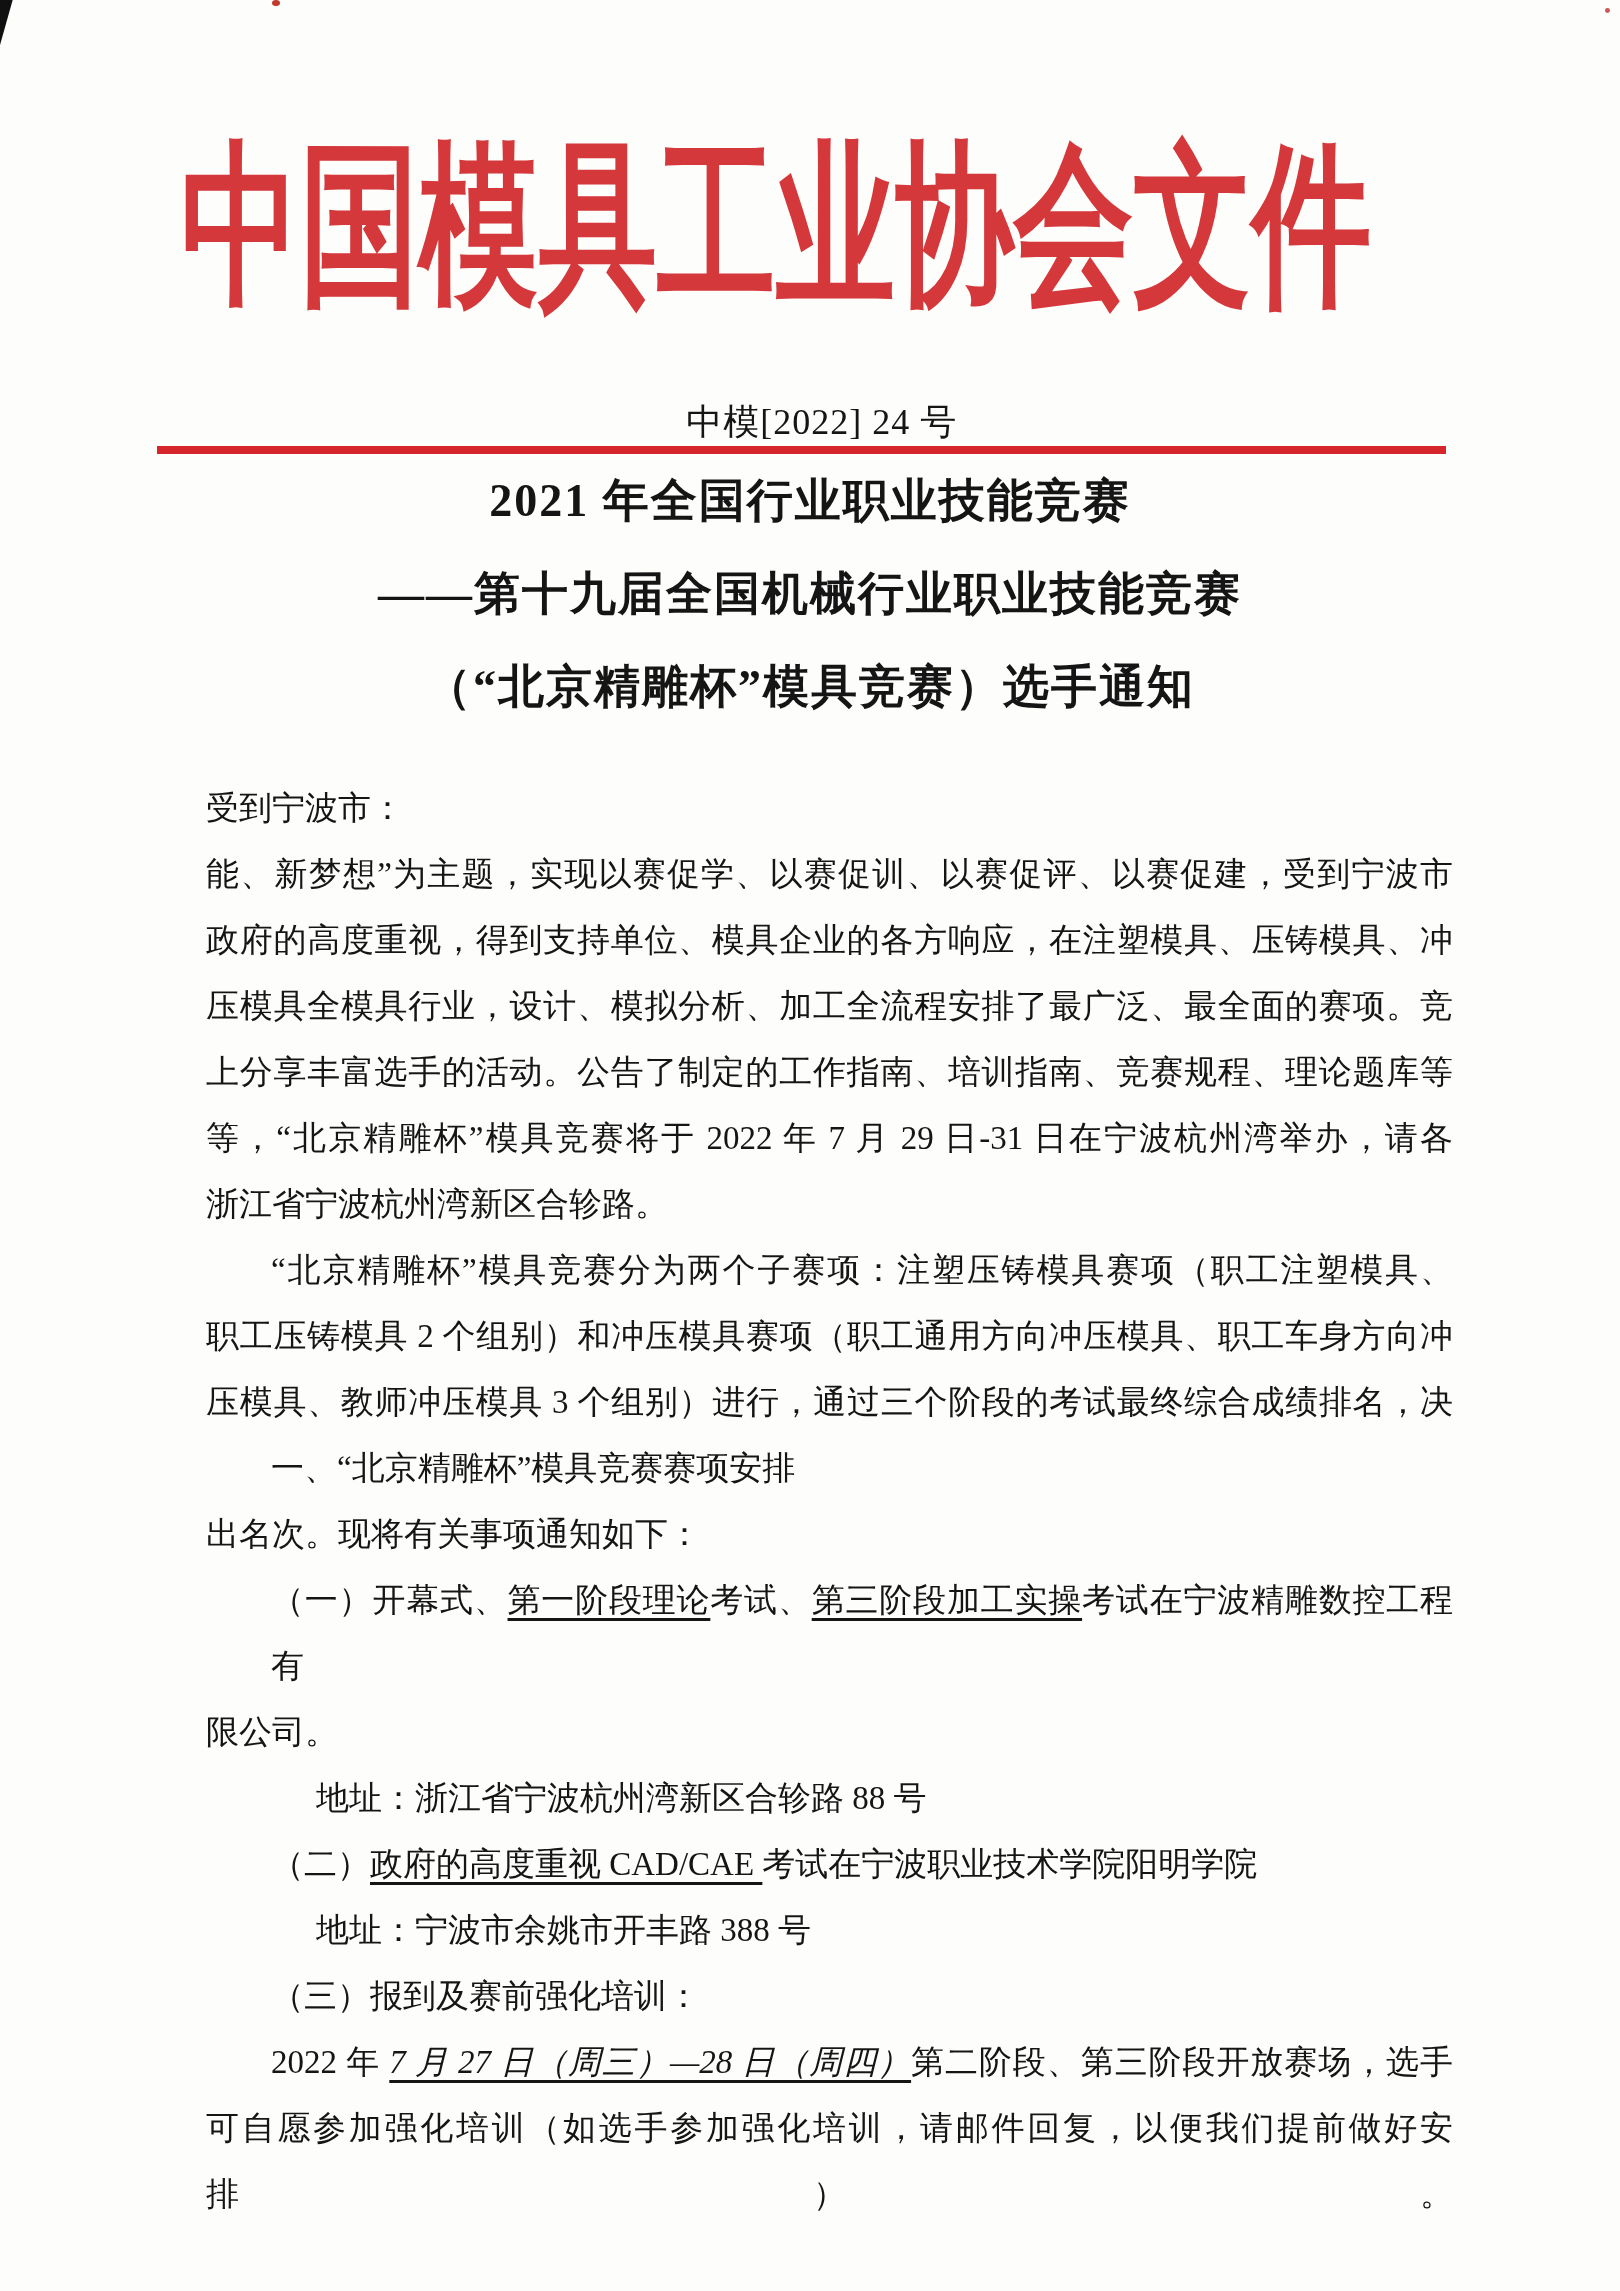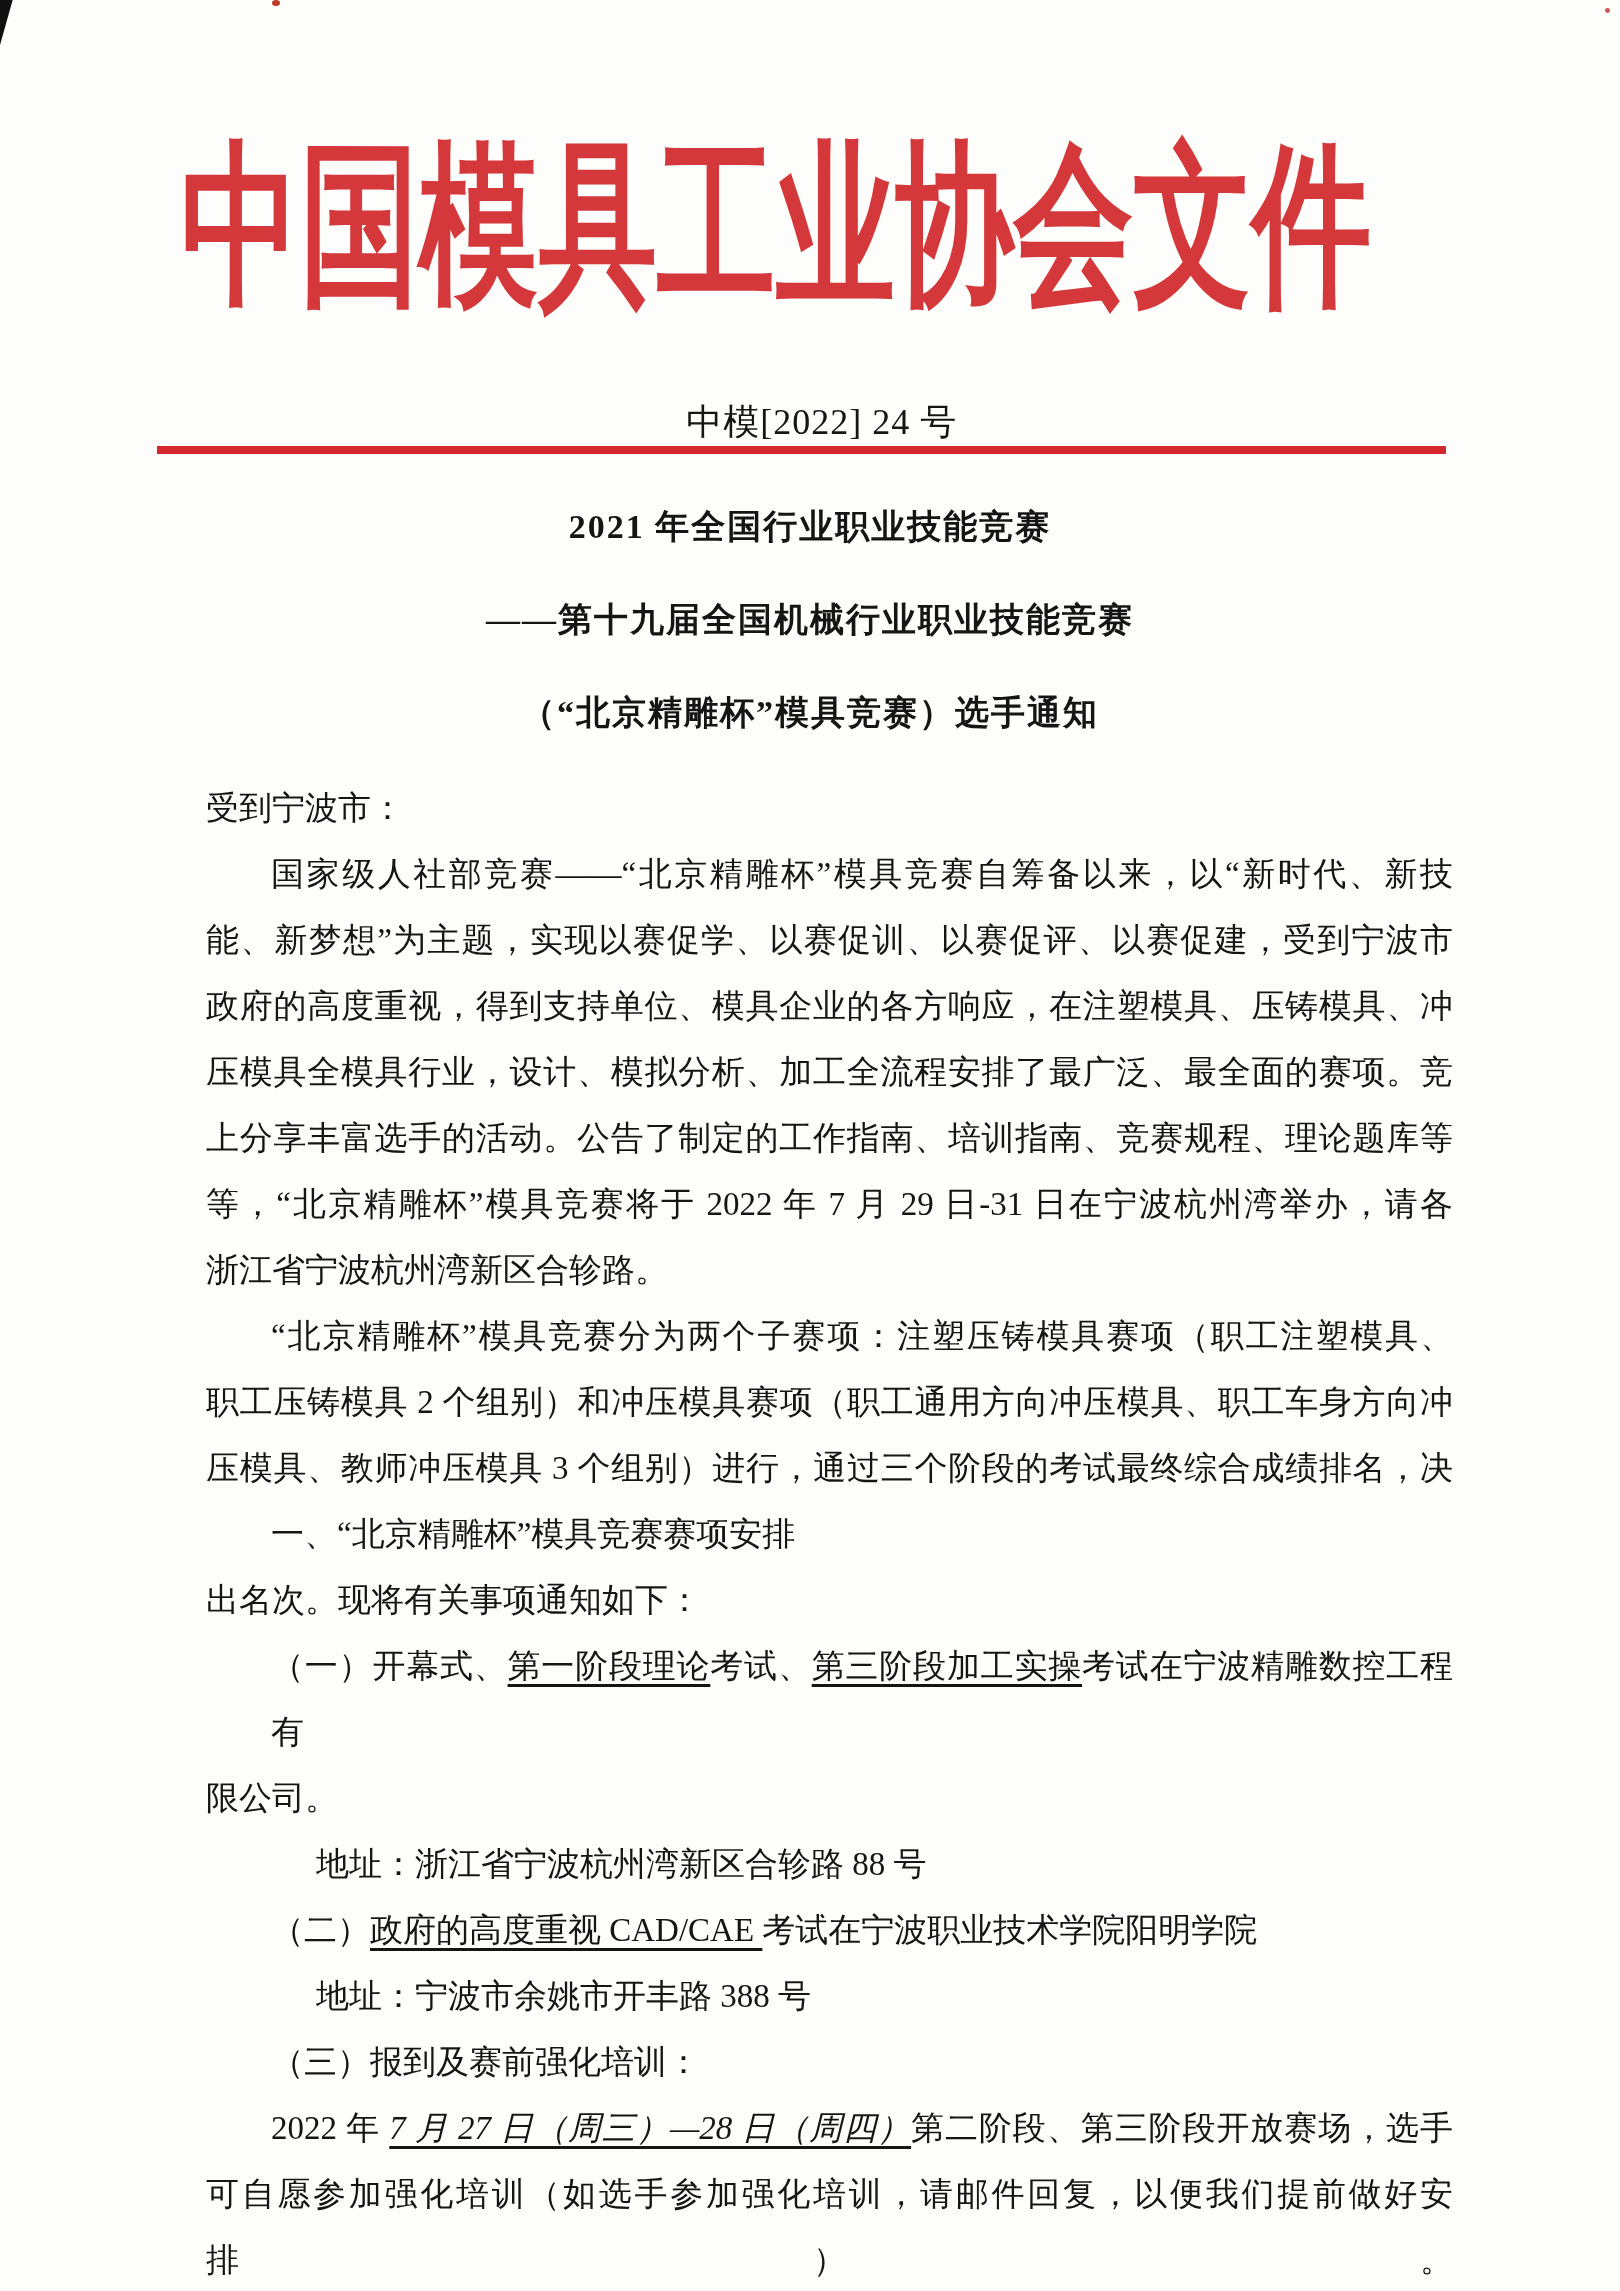--- a/index.html
+++ b/index.html
@@ -38,22 +38,22 @@
     text-align: center; font-size: 36px; letter-spacing: 1px;
     transform: translateX(11.8px);
   }
 
   
   .rule { position: absolute; left: 157px; top: 446px; width: 1289px; height: 7.8px;
           background: #d5262c; }
 
   
   .title-block {
-    position: absolute; top: 480px; left: 0; width: 100%;
-    text-align: center; font-weight: bold; font-size: 34px; line-height: 93px;
+    position: absolute; top: 454px; left: 0; width: 100%;
+    text-align: center; font-weight: bold; font-size: 46px; line-height: 93px;
     letter-spacing: 2px;
   }
 
   
   .body-block {
     position: absolute; top: 775px; left: 206px; width: 1247px;
     font-size: 33px; line-height: 66px;
     text-align: justify;
   }
   .r { margin: 0; }
@@ -93,21 +93,20 @@
   <div class="title-block">
     <div>2021 年全国行业职业技能竞赛</div>
     <div>——第十九届全国机械行业职业技能竞赛</div>
     <div>（“北京精雕杯”模具竞赛）选手通知</div>
   </div>
 
   <div class="body-block">
 
     <div class="r">受到宁波市：</div>
 
-    <div class="r fill ind2">国家级人社部竞赛——“北京精雕杯”模具竞赛自筹备以来，以“新时代、新技</div>
     <div class="r fill">能、新梦想”为主题，实现以赛促学、以赛促训、以赛促评、以赛促建，受到宁波市</div>
     <div class="r fill">政府的高度重视，得到支持单位、模具企业的各方响应，在注塑模具、压铸模具、冲</div>
     <div class="r fill">压模具全模具行业，设计、模拟分析、加工全流程安排了最广泛、最全面的赛项。竞</div>
     <div class="r fill">上分享丰富选手的活动。公告了制定的工作指南、培训指南、竞赛规程、理论题库等</div>
     <div class="r fill"><span>等，</span><span class="b">“北京精雕杯”模具竞赛将于 2022 年 7 月 29 日-31 日在宁波杭州湾举办</span><span>，请各</span></div>
     <div class="r">浙江省宁波杭州湾新区合轸路。</div>
 
     <div class="r fill ind2">“北京精雕杯”模具竞赛分为两个子赛项：注塑压铸模具赛项（职工注塑模具、</div>
     <div class="r fill">职工压铸模具 2 个组别）和冲压模具赛项（职工通用方向冲压模具、职工车身方向冲</div>
     <div class="r fill">压模具、教师冲压模具 3 个组别）进行，通过三个阶段的考试最终综合成绩排名，决</div>

